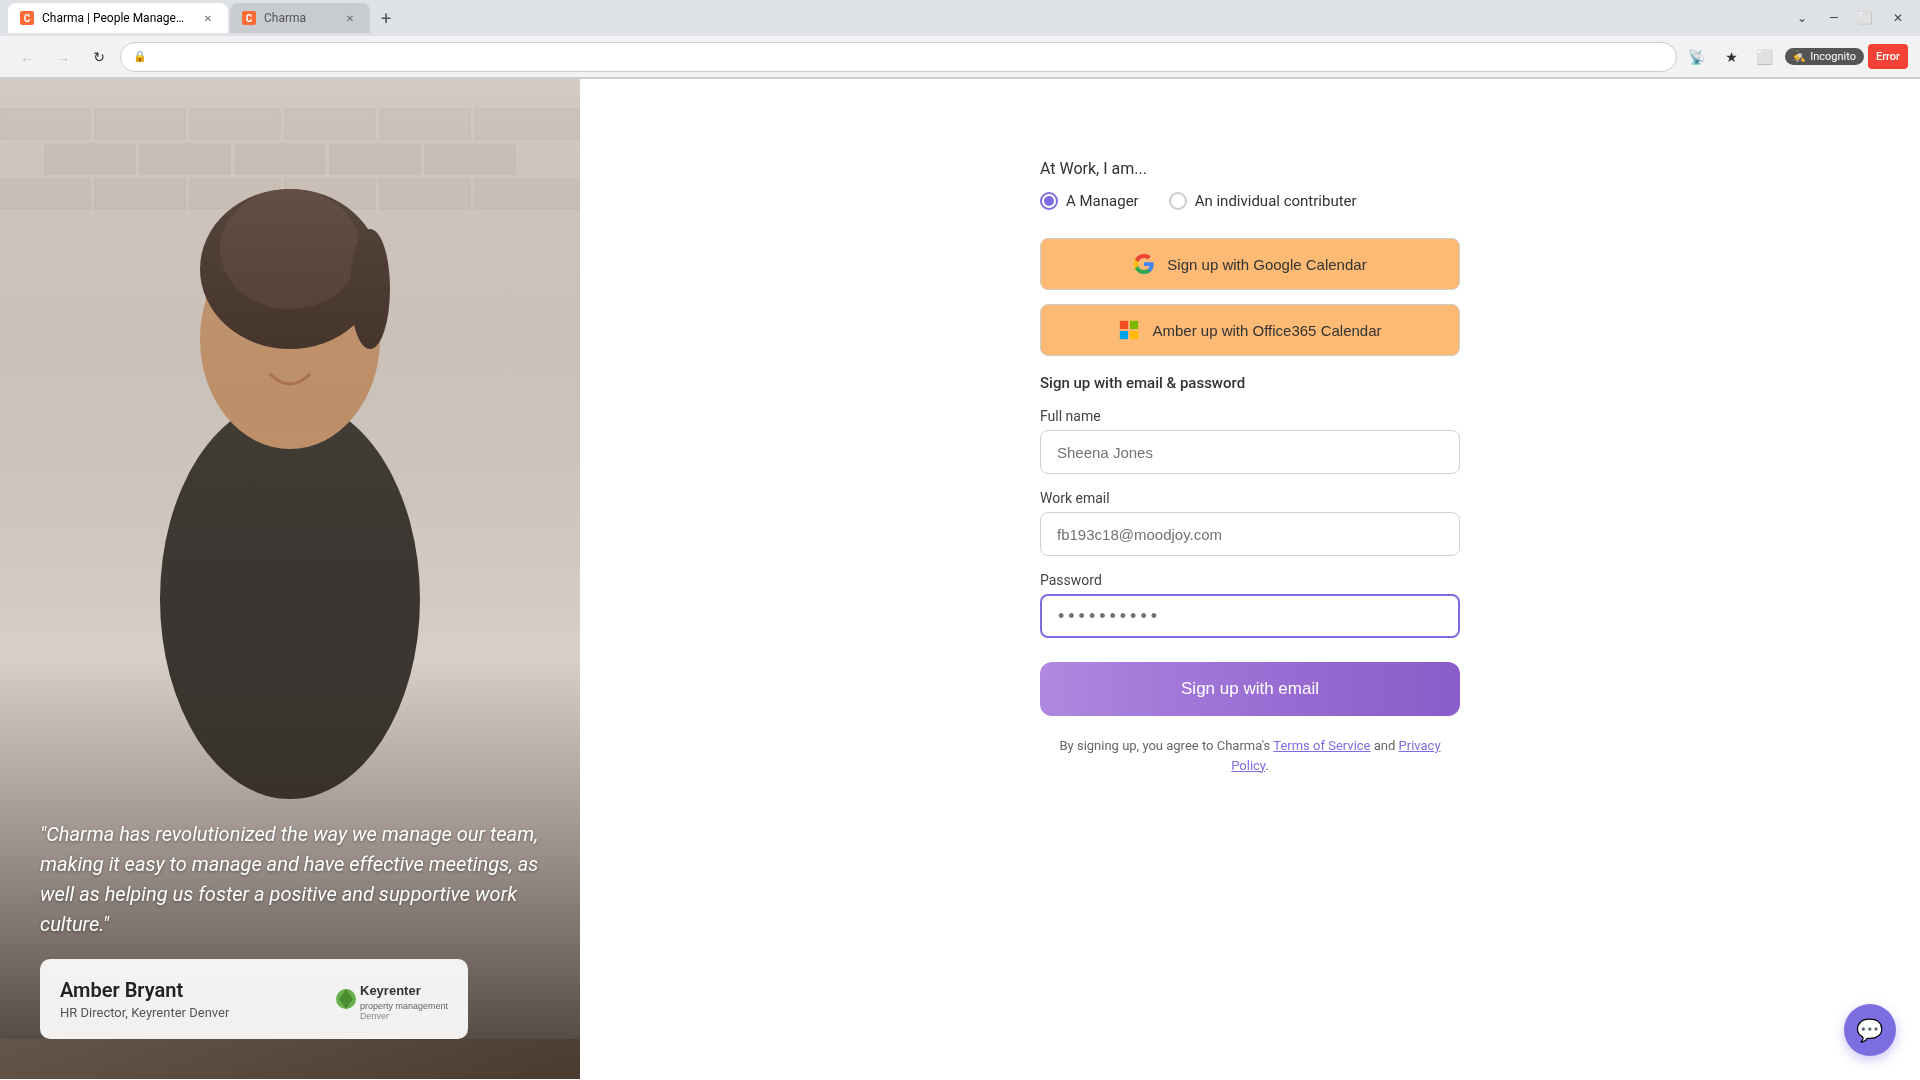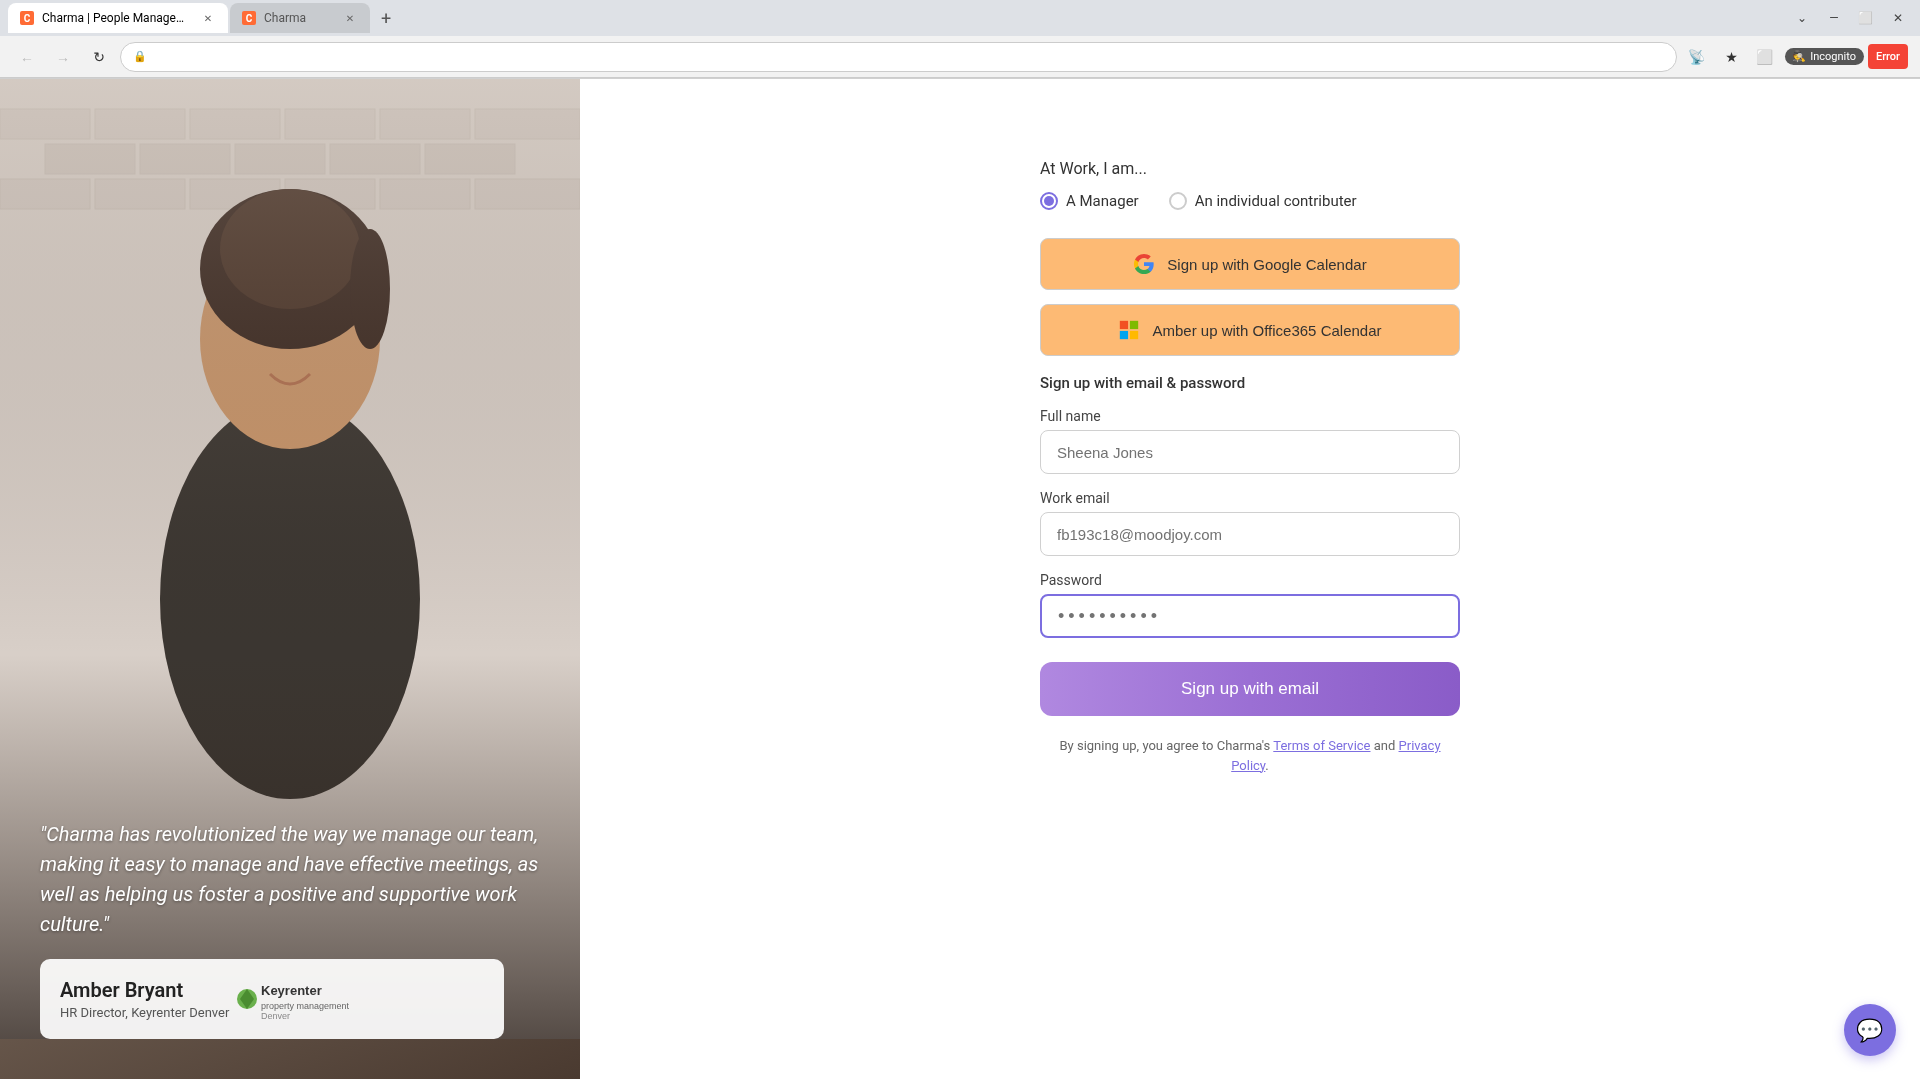--- a/index.html
+++ b/index.html
@@ -204,21 +204,22 @@
     }
     .person-card {
       position: absolute;
       bottom: 40px;
       left: 40px;
       background: rgba(255,255,255,0.92);
       border-radius: 10px;
       padding: 16px 20px;
       display: flex;
       align-items: center;
-      width: 464px;
+      justify-content: space-between;
+      width: 428px;
     }
     .person-name {
       font-size: 20px;
       font-weight: 600;
       color: #222;
     }
     .person-title {
       font-size: 13px;
       color: #555;
       margin-top: 3px;

